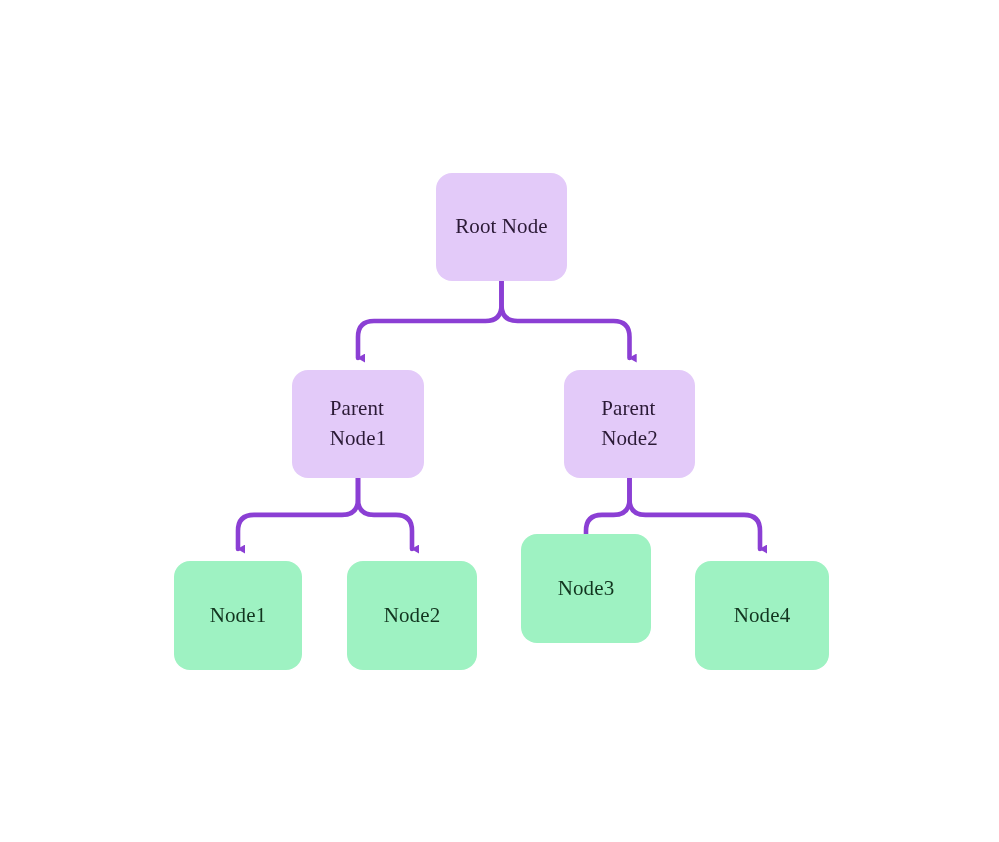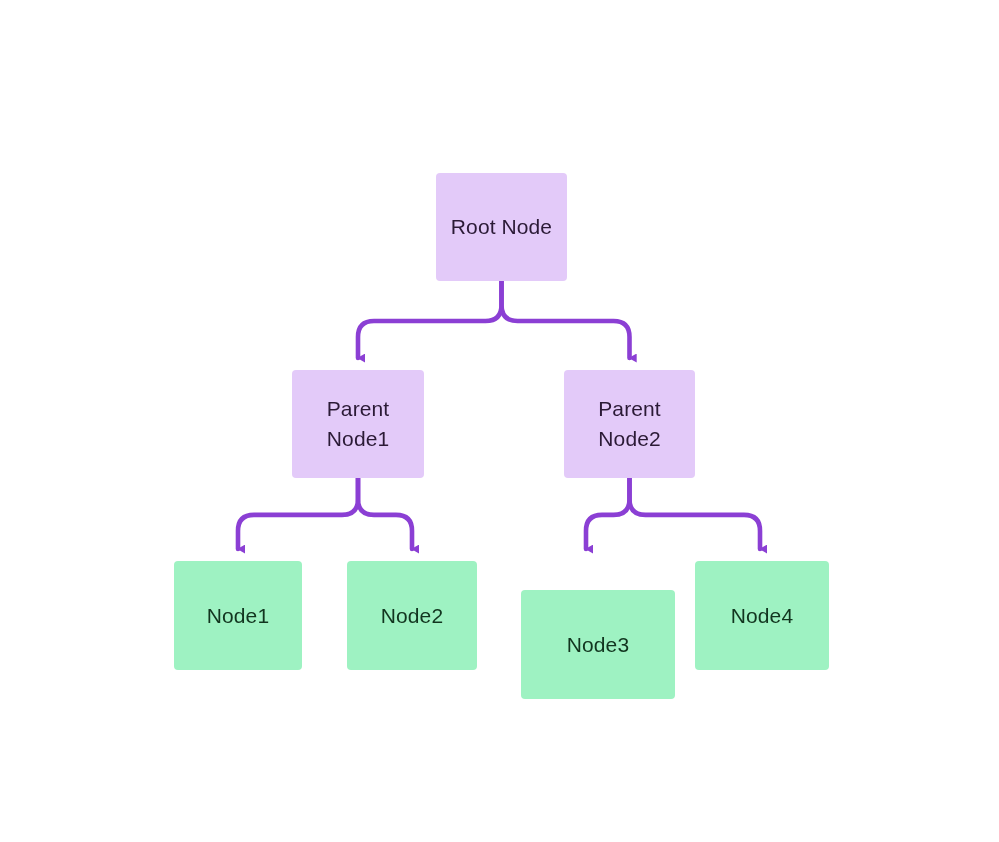--- a/index.html
+++ b/index.html
@@ -22,29 +22,30 @@
     position: absolute;
     left: 0;
     top: 0;
     width: 999px;
     height: 842px;
     pointer-events: none;
   }
   .node {
     position: absolute;
     box-sizing: border-box;
-    border-radius: 4px;
+    border-radius: 16px;
     display: flex;
     align-items: center;
     justify-content: center;
-    text-align: right;
+    text-align: left;
     line-height: 1.42;
     letter-spacing: 0.1px;
     white-space: pre-line;
     user-select: none;
+    font-family: Liberation Serif, serif;
   }
   .node-root, .node-parent {
     background: #e3caf9;
     color: #2b1a36;
     font-size: 21px;
   }
   .node-leaf {
     background: #9ef2c2;
     color: #12351f;
     font-size: 21px;
@@ -76,17 +77,17 @@
   </svg>
 
   <div id="node-layer">
       <div class="node node-root" style="left: 436px; top: 173px; width: 131px; height: 108px;"><span class="node-label">Root Node</span></div>
       <div class="node node-parent" style="left: 292px; top: 370px; width: 132px; height: 108px;"><span class="node-label">Parent
 Node1</span></div>
       <div class="node node-parent" style="left: 564px; top: 370px; width: 131px; height: 108px;"><span class="node-label">Parent
 Node2</span></div>
       <div class="node node-leaf" style="left: 174px; top: 561px; width: 128px; height: 109px;"><span class="node-label">Node1</span></div>
       <div class="node node-leaf" style="left: 347px; top: 561px; width: 130px; height: 109px;"><span class="node-label">Node2</span></div>
-      <div class="node node-leaf" style="left: 521px; top: 590px; width: 154px; height: 109px;"><span class="node-label">Node3</span></div>
+      <div class="node node-leaf" style="left: 521px; top: 534px; width: 130px; height: 109px;"><span class="node-label">Node3</span></div>
       <div class="node node-leaf" style="left: 695px; top: 561px; width: 134px; height: 109px;"><span class="node-label">Node4</span></div>
     </div>
 
 </div>
 
 </body></html>

